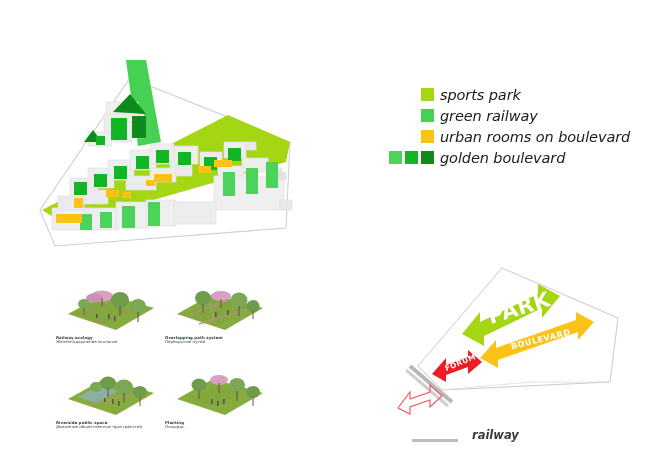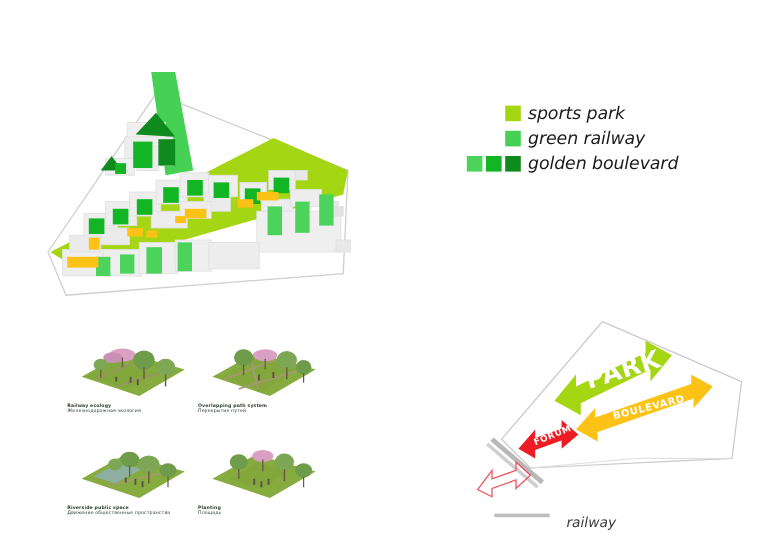--- a/index.html
+++ b/index.html
@@ -35,21 +35,21 @@
     position:absolute;color:#ffffff;font-weight:700;
     font-family:"DejaVu Sans","Liberation Sans",sans-serif;
     white-space:nowrap;pointer-events:none;
   }
   #lbl-park{left:487px;top:264px;font-size:21px;transform:rotate(-17deg);letter-spacing:.5px;
             text-shadow:0 0 1px rgba(0,0,0,.06);}
   #lbl-boulevard{left:510px;top:303px;font-size:8.2px;transform:rotate(-14deg);letter-spacing:.6px;}
   #lbl-forum{left:447px;top:327px;font-size:7.4px;transform:rotate(-22deg);letter-spacing:.5px;}
 
   
-  #railway-key{position:absolute;left:412px;top:396px;display:flex;align-items:flex-start;gap:14px;}
+  #railway-key{position:absolute;left:412px;top:396px;display:flex;align-items:flex-end;gap:14px;font-weight:bold;}
   #railway-key .rline{width:46px;height:3px;background:#bdbdbd;display:block;}
   #railway-key .rtext{font-style:italic;font-size:11.5px;color:#3a3a3a;}
 </style>
 </head>
 <body>
 
 <div class="board">
 
   <div class="svgbox" id="site-plan" style="left:18px;top:18px;width:300px;height:210px;">
     <svg width="300" height="210" viewBox="0 0 300 210">
@@ -145,20 +145,26 @@
       <span class="legend-label">sports park</span>
     </div>
 
     <div class="legend-row">
       <span class="sw-group">
         <i class="sw" style="background:#46d155"></i>
       </span>
       <span class="legend-label">green railway</span>
     </div>
 
+    <div class="legend-row">
+      <span class="sw-group">
+        <i class="sw" style="background:#fcc215"></i>
+      </span>
+      <span class="legend-label">urban rooms on boulevard</span>
+    </div>
 
     <div class="legend-row">
       <span class="sw-group">
         <i class="sw" style="background:#4cd35c"></i>
         <i class="sw" style="background:#12b524"></i>
         <i class="sw" style="background:#0f8a1c"></i>
       </span>
       <span class="legend-label">golden boulevard</span>
     </div>
   </div>

